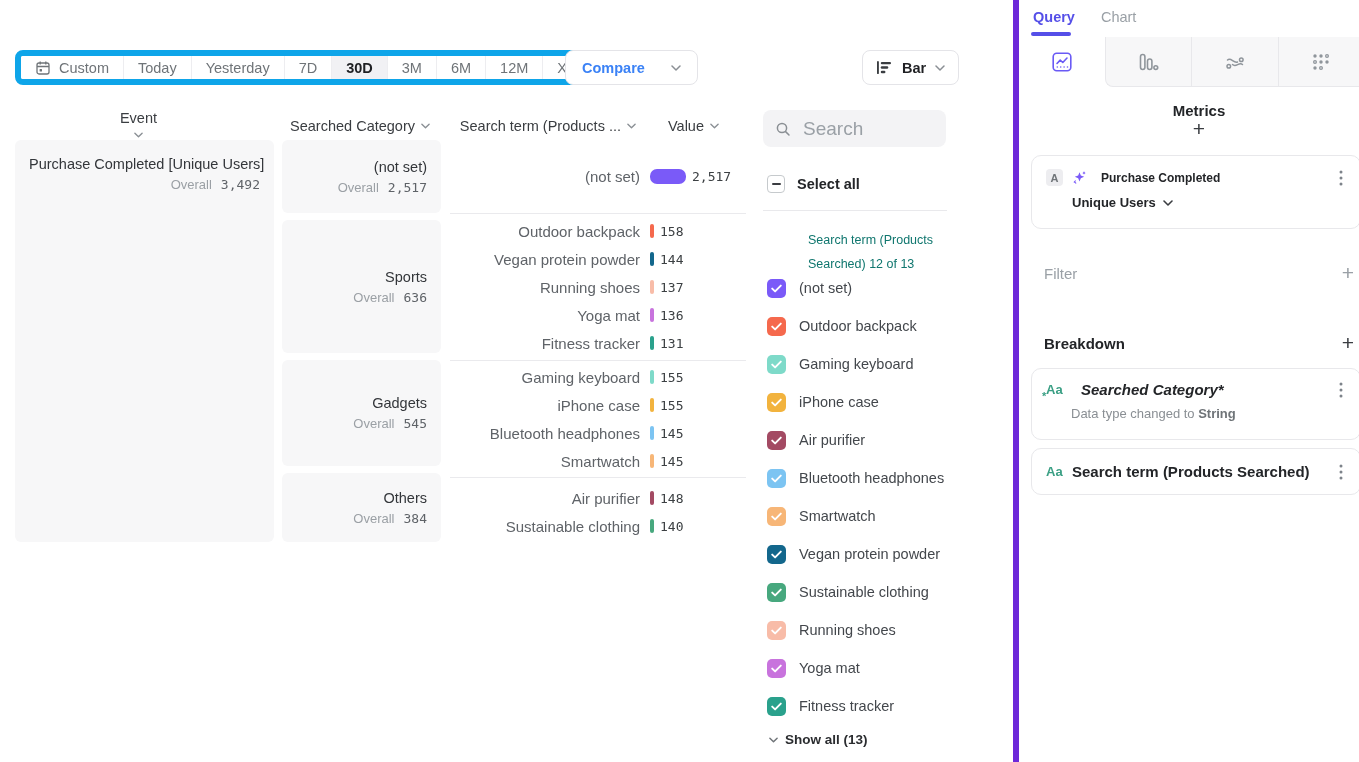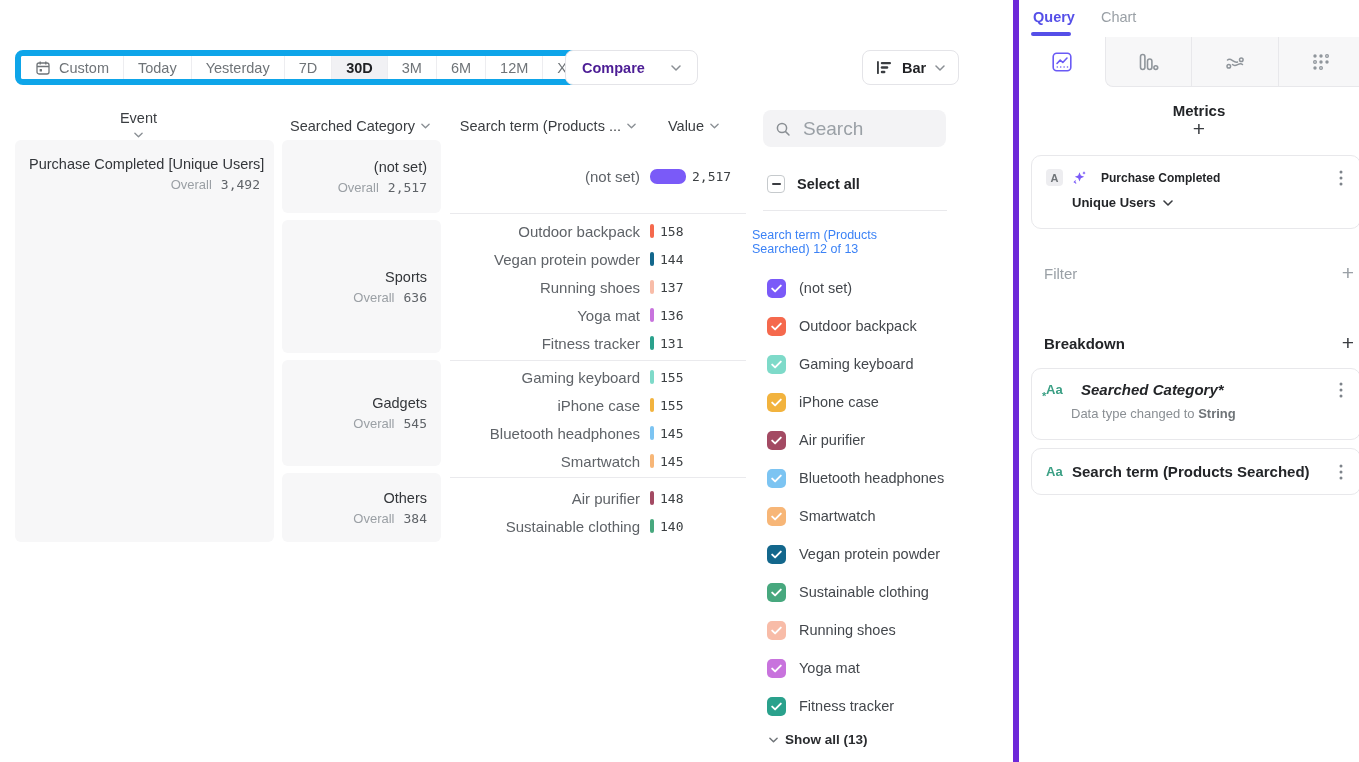--- a/index.html
+++ b/index.html
@@ -11,21 +11,21 @@
   
   .date-group{position:absolute;left:15px;top:50px;height:35px;display:flex;align-items:stretch;
       border:6px solid #0ea5e9;border-radius:8px;background:#fff;overflow:hidden;box-sizing:border-box;}
   .date-btn{display:flex;align-items:center;gap:8px;padding:0 14px;font-size:14.5px;color:#6f7478;
       border-right:1px solid #ededf0;background:#fff;white-space:nowrap;}
   .date-btn:last-child{border-right:none;}
   .date-btn.active{background:#f1f1f4;color:#1f2023;font-weight:700;}
   .chev{color:#8a8f94;flex:none;display:inline-flex;}
   .compare-btn{position:absolute;left:565px;top:50px;height:35px;box-sizing:border-box;border:1px solid #e4e4e8;
       border-radius:8px;display:flex;align-items:center;gap:26px;padding:0 16px;font-size:14.5px;font-weight:700;
-      color:#4c1d95;background:#fff;}
+      color:#3b82f6;background:#fff;}
   .bar-btn{position:absolute;left:862px;top:50px;height:35px;box-sizing:border-box;border:1px solid #e4e4e8;
       border-radius:8px;display:flex;align-items:center;gap:9px;padding:0 13px;font-size:14.5px;font-weight:700;
       color:#1f2023;background:#fff;}
   .bar-btn .bicon{color:#3a3d41;display:inline-flex;}
 
   
   .col-h{position:absolute;top:114px;height:24px;display:flex;align-items:center;justify-content:flex-end;gap:6px;
       font-size:14.5px;color:#3a3d41;white-space:nowrap;}
   #colh-event{left:15px;width:247px;flex-direction:column;}
   #colh-cat{left:282px;width:148px;}
@@ -59,21 +59,21 @@
   .search-box{position:absolute;left:763px;top:110px;width:183px;height:37px;box-sizing:border-box;background:#f3f3f5;
       border-radius:8px;display:flex;align-items:center;gap:10px;padding:0 12px;}
   .search-box input{border:none;background:transparent;outline:none;font-size:19px;color:#33363a;width:100%;font-family:inherit;}
   .search-box input::placeholder{color:#9aa0a6;}
   .select-all-row{position:absolute;left:767px;top:173px;height:22px;display:flex;align-items:center;gap:12px;}
   .cb-indet{width:18px;height:18px;box-sizing:border-box;border:1.5px solid #c6cacd;border-radius:4px;background:#fff;
       display:flex;align-items:center;justify-content:center;}
   .cb-indet .minus{width:9px;height:2px;background:#3a3d41;border-radius:1px;}
   .select-all-label{font-size:14.5px;font-weight:700;color:#232528;}
   .cb-divider{position:absolute;left:763px;top:210px;width:184px;border-top:1px solid #e9e9ec;}
-  .cb-caption{position:absolute;left:752px;top:228px;width:176px;font-size:12.5px;line-height:14px;color:#3b82f6;}
+  .cb-caption{position:absolute;left:808px;top:228px;width:176px;font-size:12.5px;line-height:24px;color:#0f766e;}
   .cb-list{position:absolute;left:767px;top:269px;width:235px;}
   .cb-item{height:38px;display:flex;align-items:center;gap:13px;}
   .cb-box{width:19px;height:19px;border-radius:5px;display:flex;align-items:center;justify-content:center;flex:none;}
   .cb-label{font-size:14.5px;color:#43474c;white-space:nowrap;}
   .show-all{position:absolute;left:769px;top:732px;display:flex;align-items:center;gap:7px;font-size:13.5px;
       font-weight:700;color:#2b2d30;}
   .show-all .chev{color:#6f7478;}
 
   
   .right-panel{position:absolute;left:1013px;top:0;width:310px;height:762px;box-sizing:border-box;

